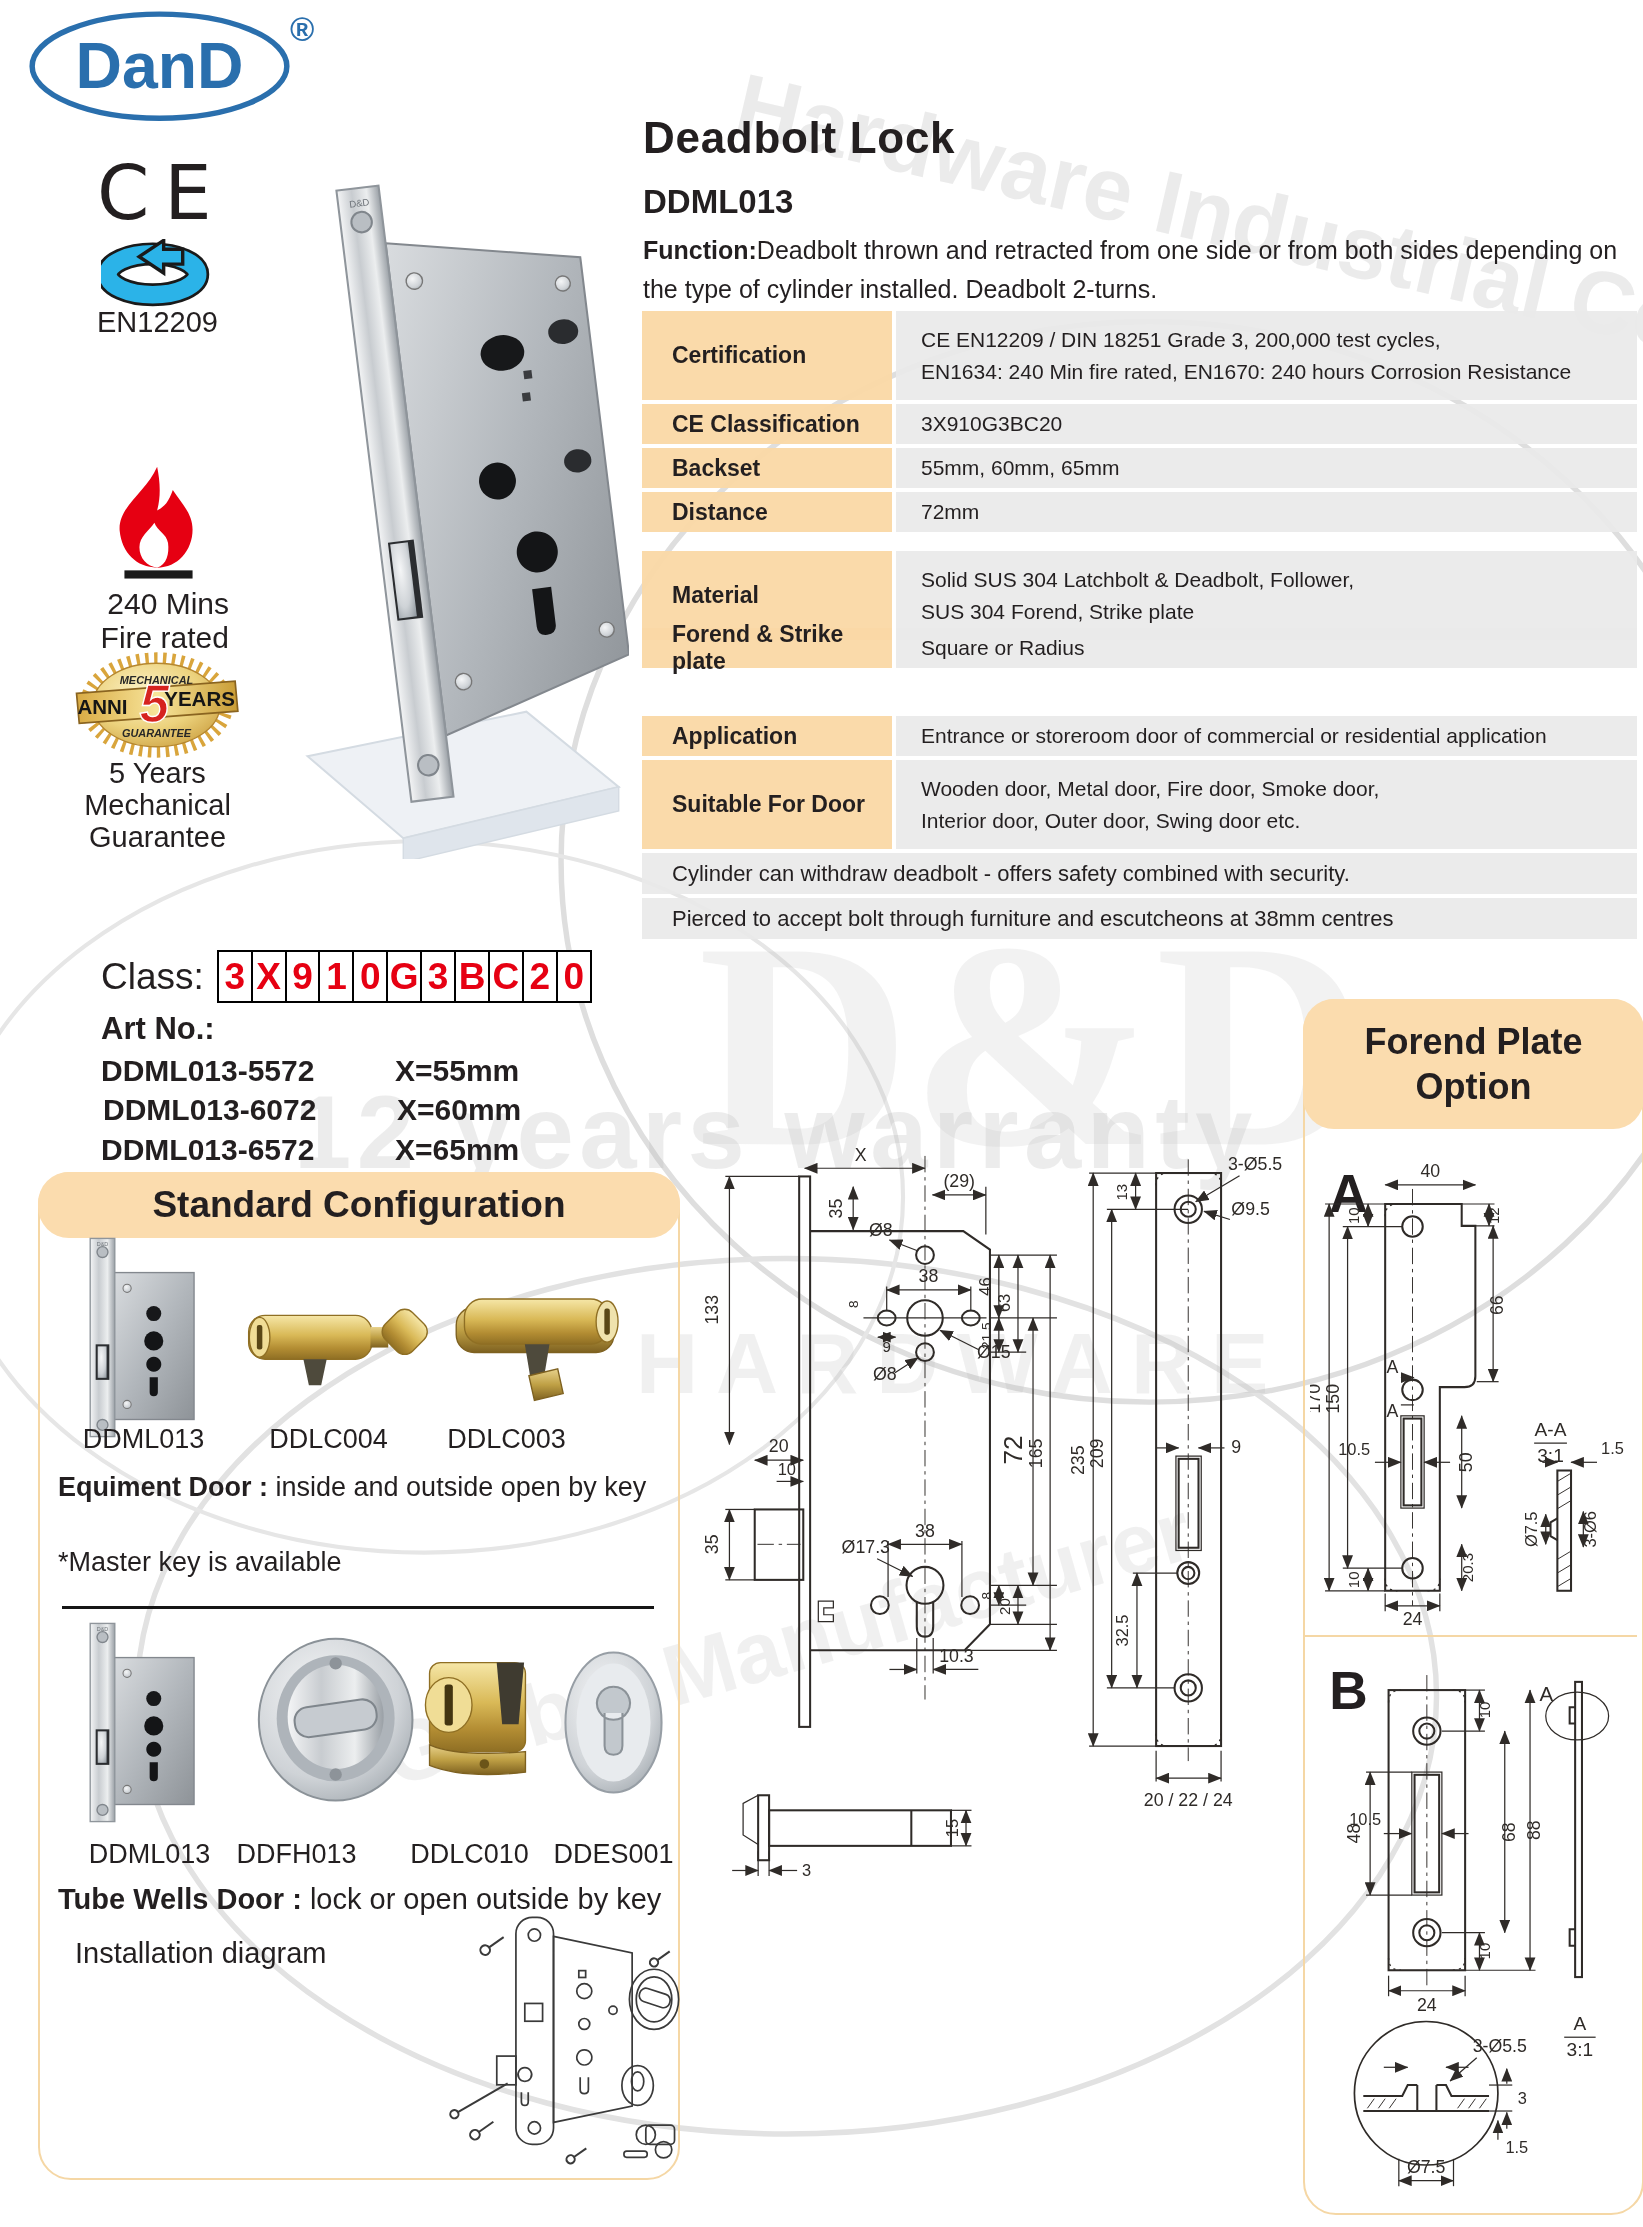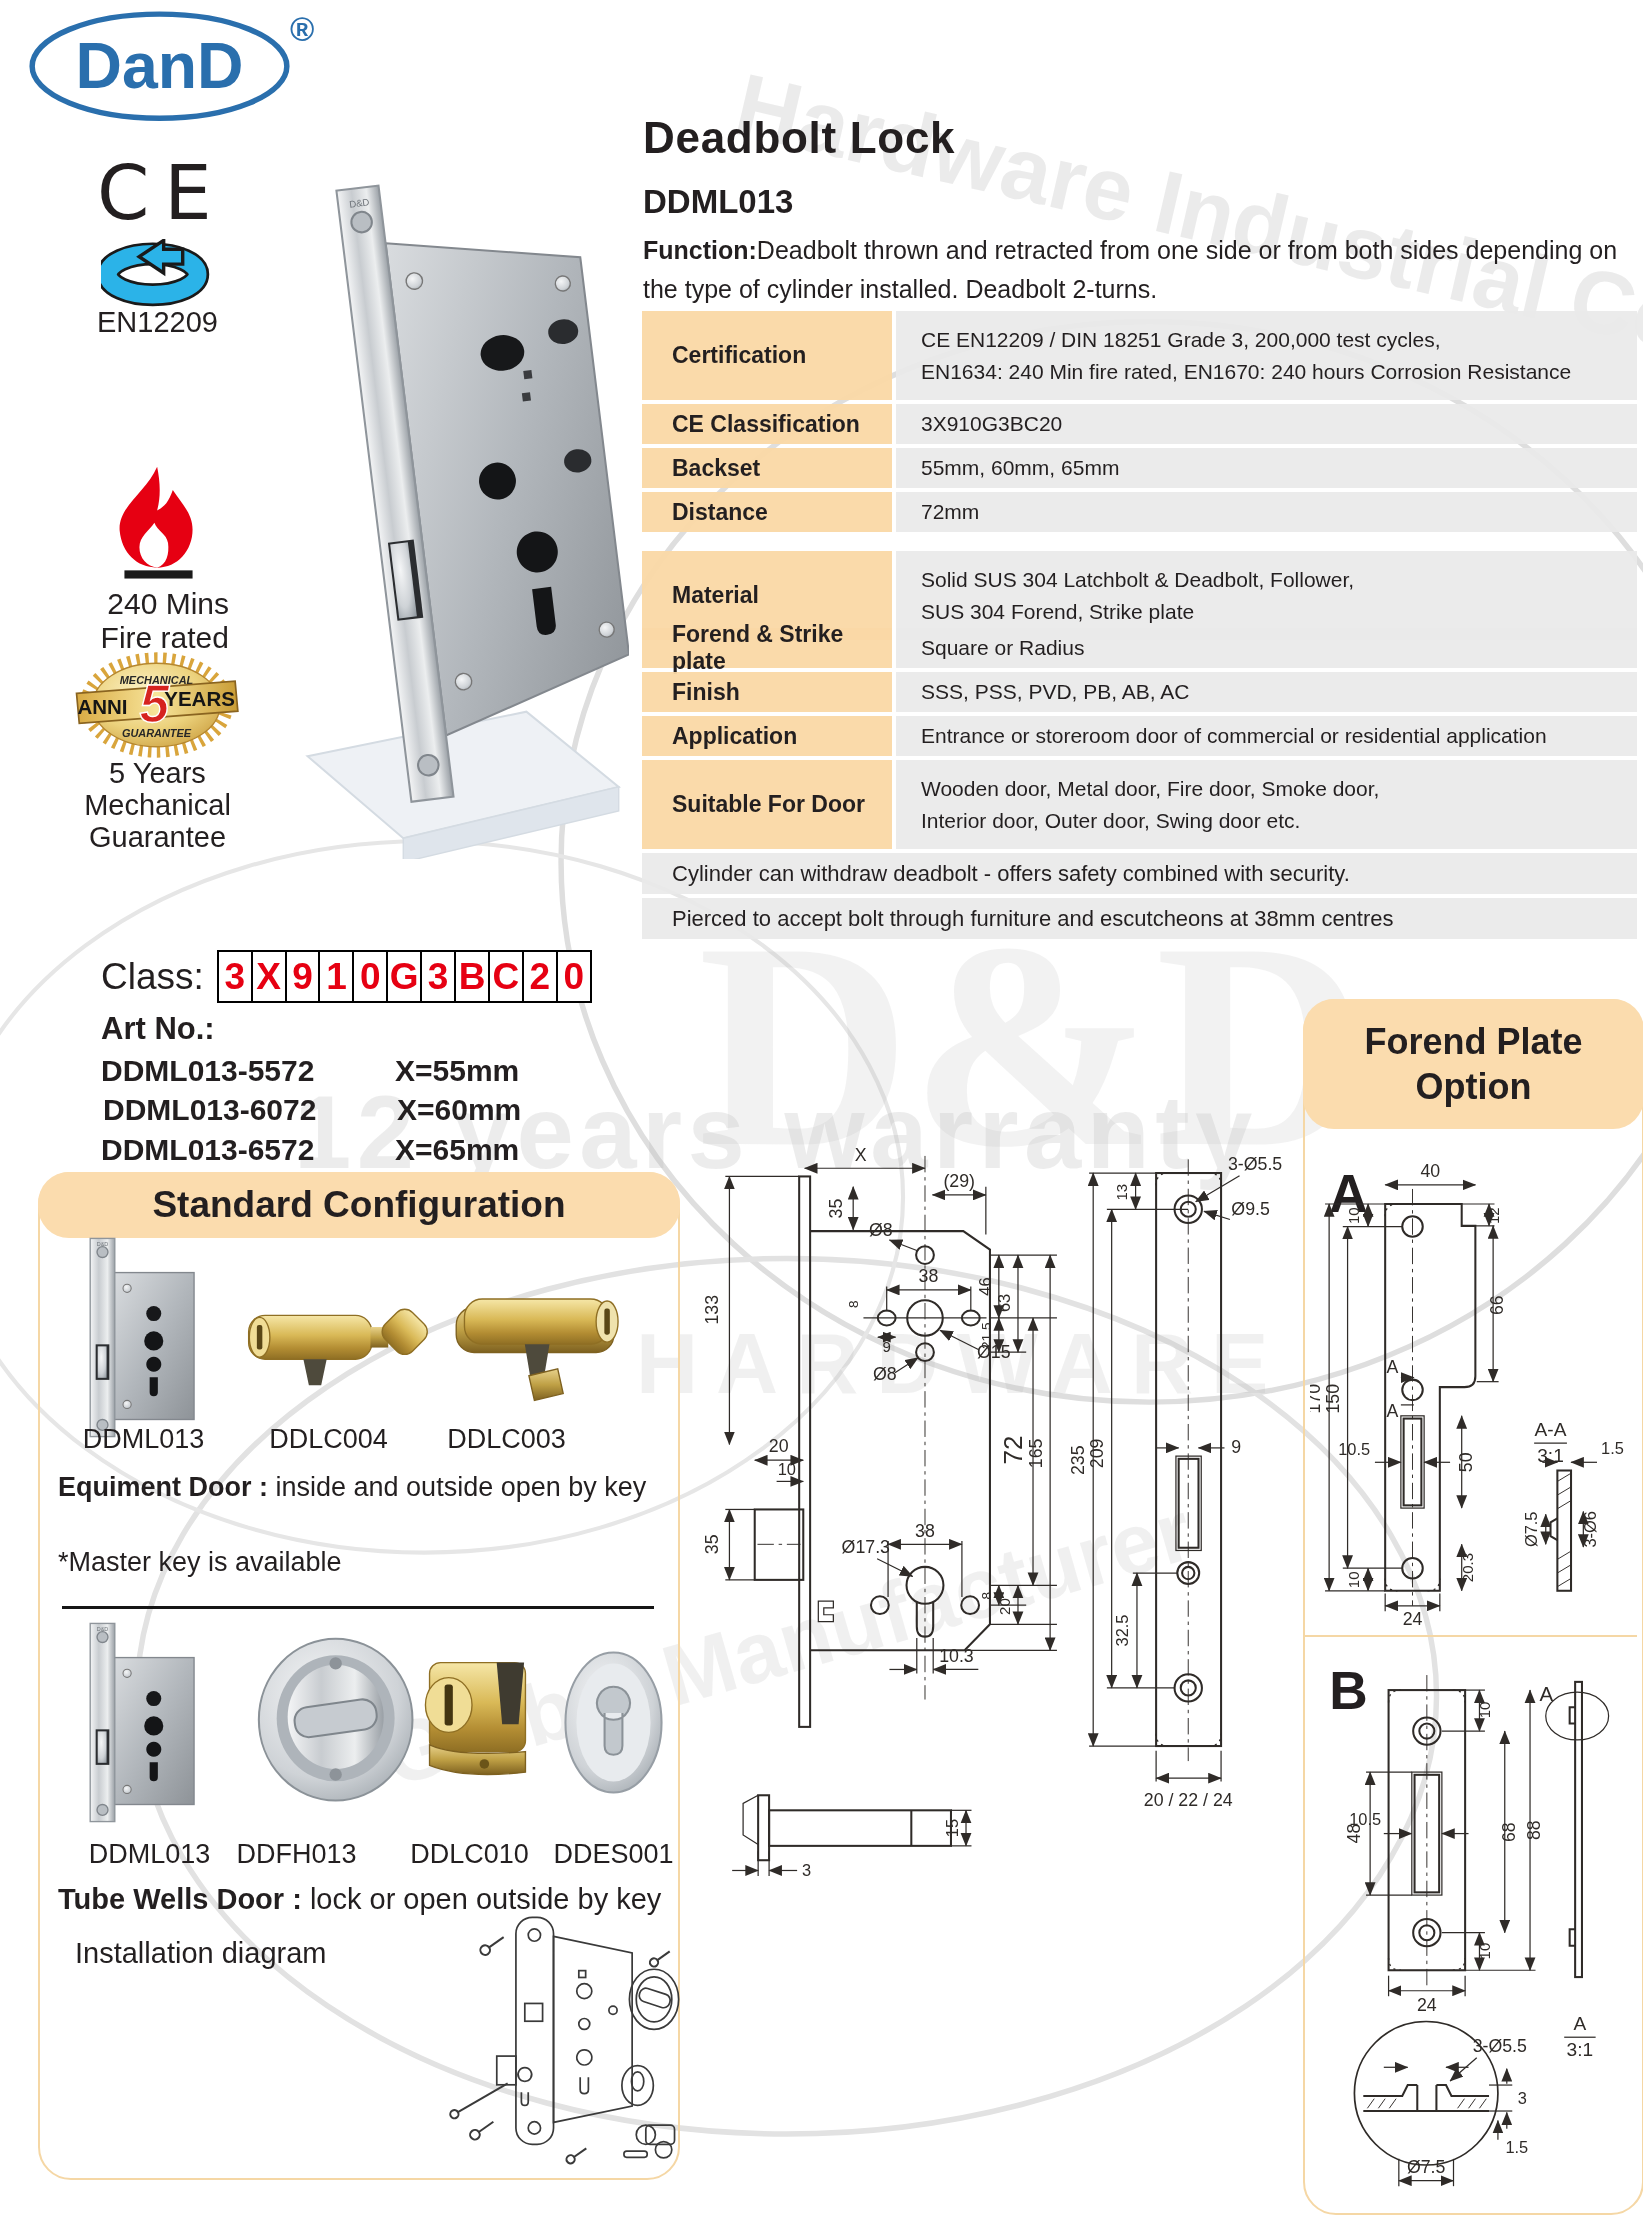--- a/index.html
+++ b/index.html
@@ -206,24 +206,20 @@
     </div>
     <div class="abs" style="top:240px;height:89px;width:100%;">
       <div class="cellL" style="top:0;height:89px;">Material</div>
       <div class="cellV" style="top:0;height:89px;">Solid SUS 304 Latchbolt &amp; Deadbolt, Follower,
 SUS 304 Forend, Strike plate</div>
     </div>
     <div class="abs" style="top:317px;height:40px;width:100%;">
       <div class="cellL" style="top:0;height:40px;">Forend &amp; Strike plate</div>
       <div class="cellV" style="top:0;height:40px;">Square or Radius</div>
     </div>
-    <div class="abs" style="top:361px;height:40px;width:100%;">
-      <div class="cellL" style="top:0;height:40px;">Finish</div>
-      <div class="cellV" style="top:0;height:40px;">SSS, PSS, PVD, PB, AB, AC</div>
-    </div>
     <div class="abs" style="top:405px;height:40px;width:100%;">
       <div class="cellL" style="top:0;height:40px;">Application</div>
       <div class="cellV" style="top:0;height:40px;">Entrance or storeroom door of commercial or residential application</div>
     </div>
     <div class="abs" style="top:449px;height:89px;width:100%;">
       <div class="cellL" style="top:0;height:89px;">Suitable For Door</div>
       <div class="cellV" style="top:0;height:89px;">Wooden door, Metal door, Fire door, Smoke door,
 Interior door, Outer door, Swing door etc.</div>
     </div>
     <div class="noteRow" style="top:542px;height:41px;">Cylinder can withdraw deadbolt - offers safety combined with security.</div>

